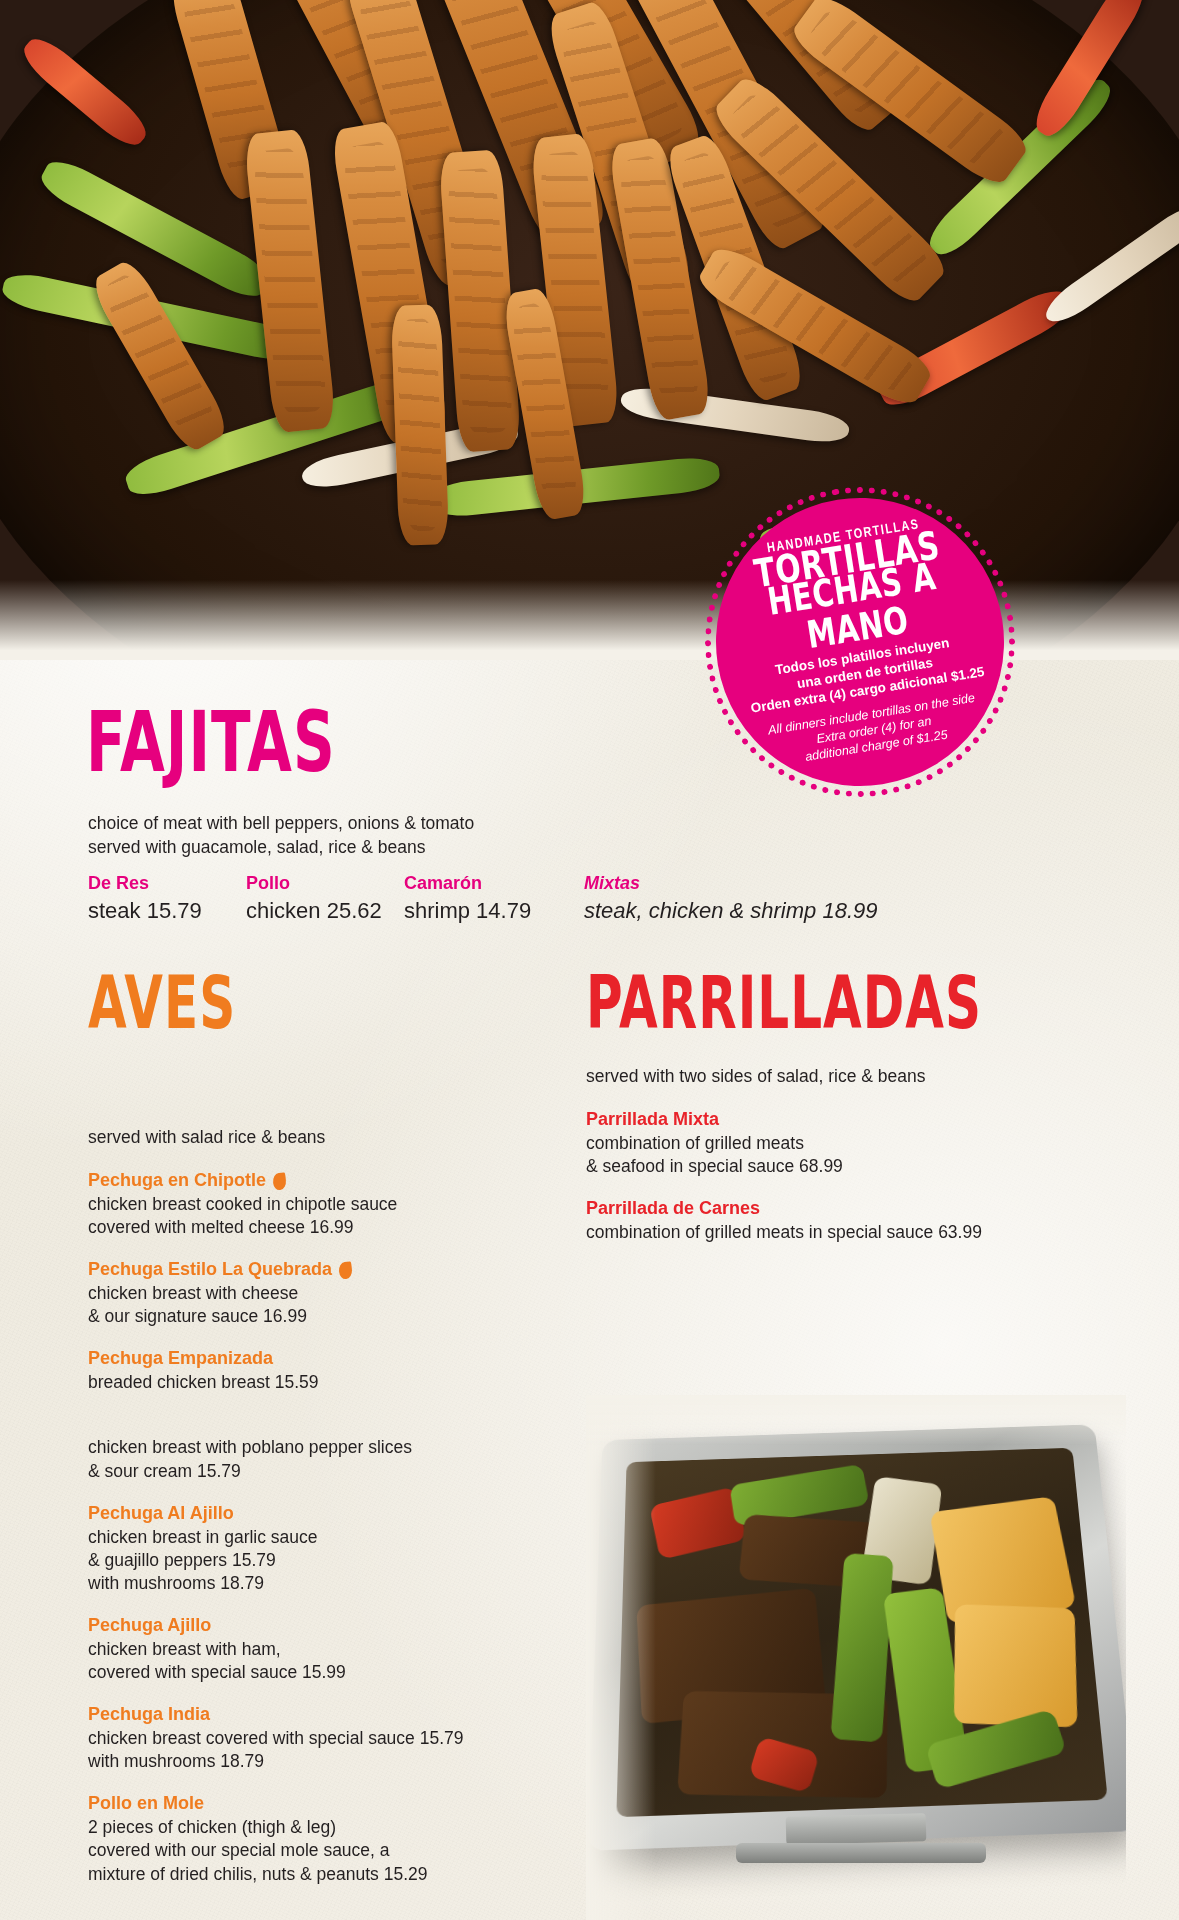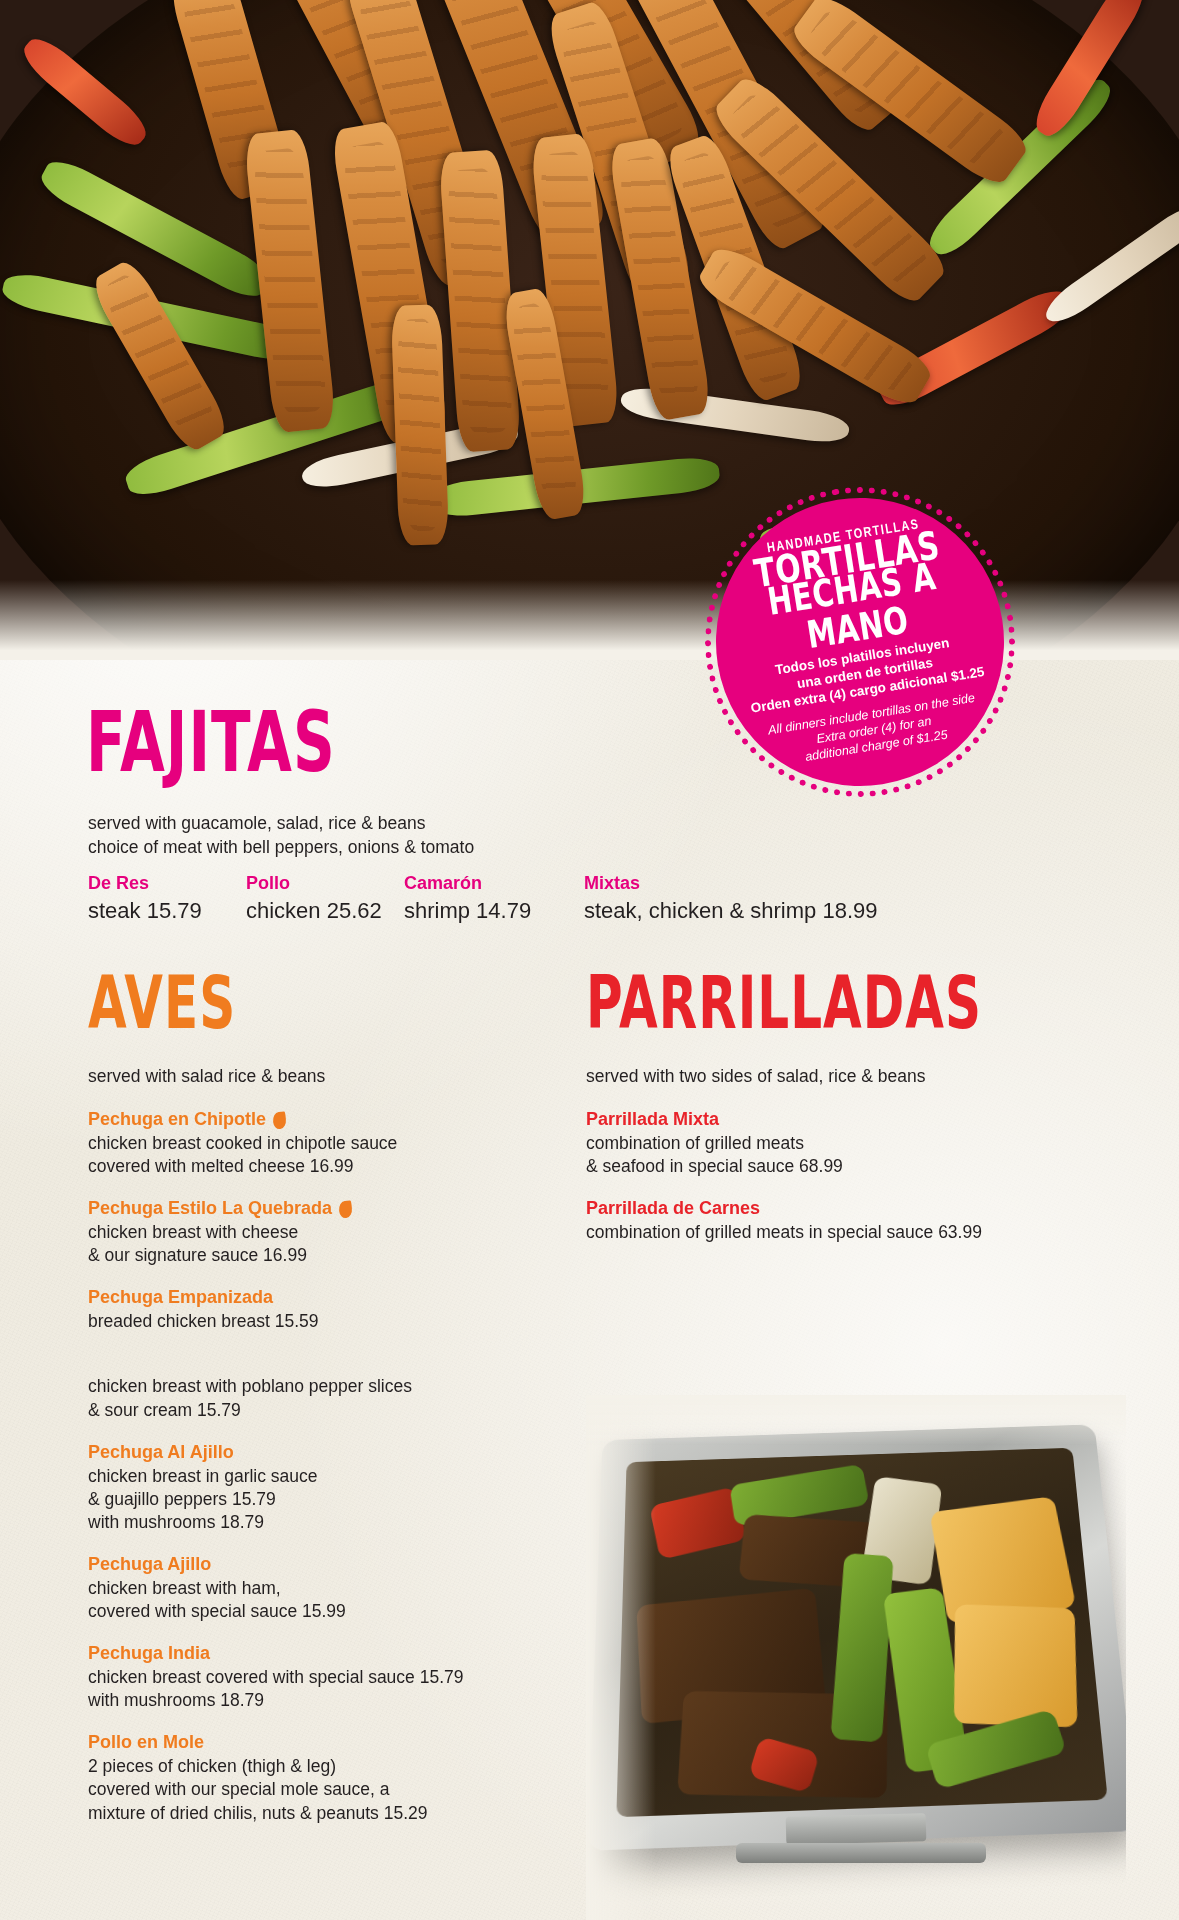--- a/index.html
+++ b/index.html
@@ -195,37 +195,37 @@
   
   .fajitas-grid {
     position: absolute;
     left: 88px;
     top: 873px;
     width: 1000px;
     display: flex;
     z-index: 4;
   }
   .fj-col { width: 158px; }
-  .fj-col.mixtas { width: 330px; margin-left: 22px; }
+  .fj-col.mixtas { width: 330px; margin-left: 22px; font-style: italic; }
   .fj-name {
     color: #e6007e;
     font-weight: 700;
     font-size: 18px;
     margin-bottom: 4px;
   }
   .fj-desc {
     font-size: 22px;
     color: #231f20;
   }
 
   
   .col-left {
     position: absolute;
     left: 88px;
-    top: 1066px;
+    top: 1127px;
     width: 460px;
     z-index: 4;
   }
   .col-right {
     position: absolute;
     left: 586px;
     top: 1066px;
     width: 500px;
     z-index: 4;
   }
@@ -391,22 +391,22 @@
   <div class="badge-en">
     <div>All dinners include tortillas on the side</div>
     <div>Extra order (4) for an</div>
     <div>additional charge of $1.25</div>
   </div>
 </div>
 
 <div class="sec-title title-fajitas">FAJITAS</div>
 
 <div class="fajitas-sub sub">
+  <div>choice of meat with bell peppers, onions &amp; tomato</div>
   <div>served with guacamole, salad, rice &amp; beans</div>
-  <div>choice of meat with bell peppers, onions &amp; tomato</div>
 </div>
 
 <div class="fajitas-grid">
   <div class="fj-col">
     <div class="fj-name">De Res</div>
     <div class="fj-desc">steak  15.79</div>
   </div>
   <div class="fj-col">
     <div class="fj-name">Pollo</div>
     <div class="fj-desc">chicken  25.62</div>

